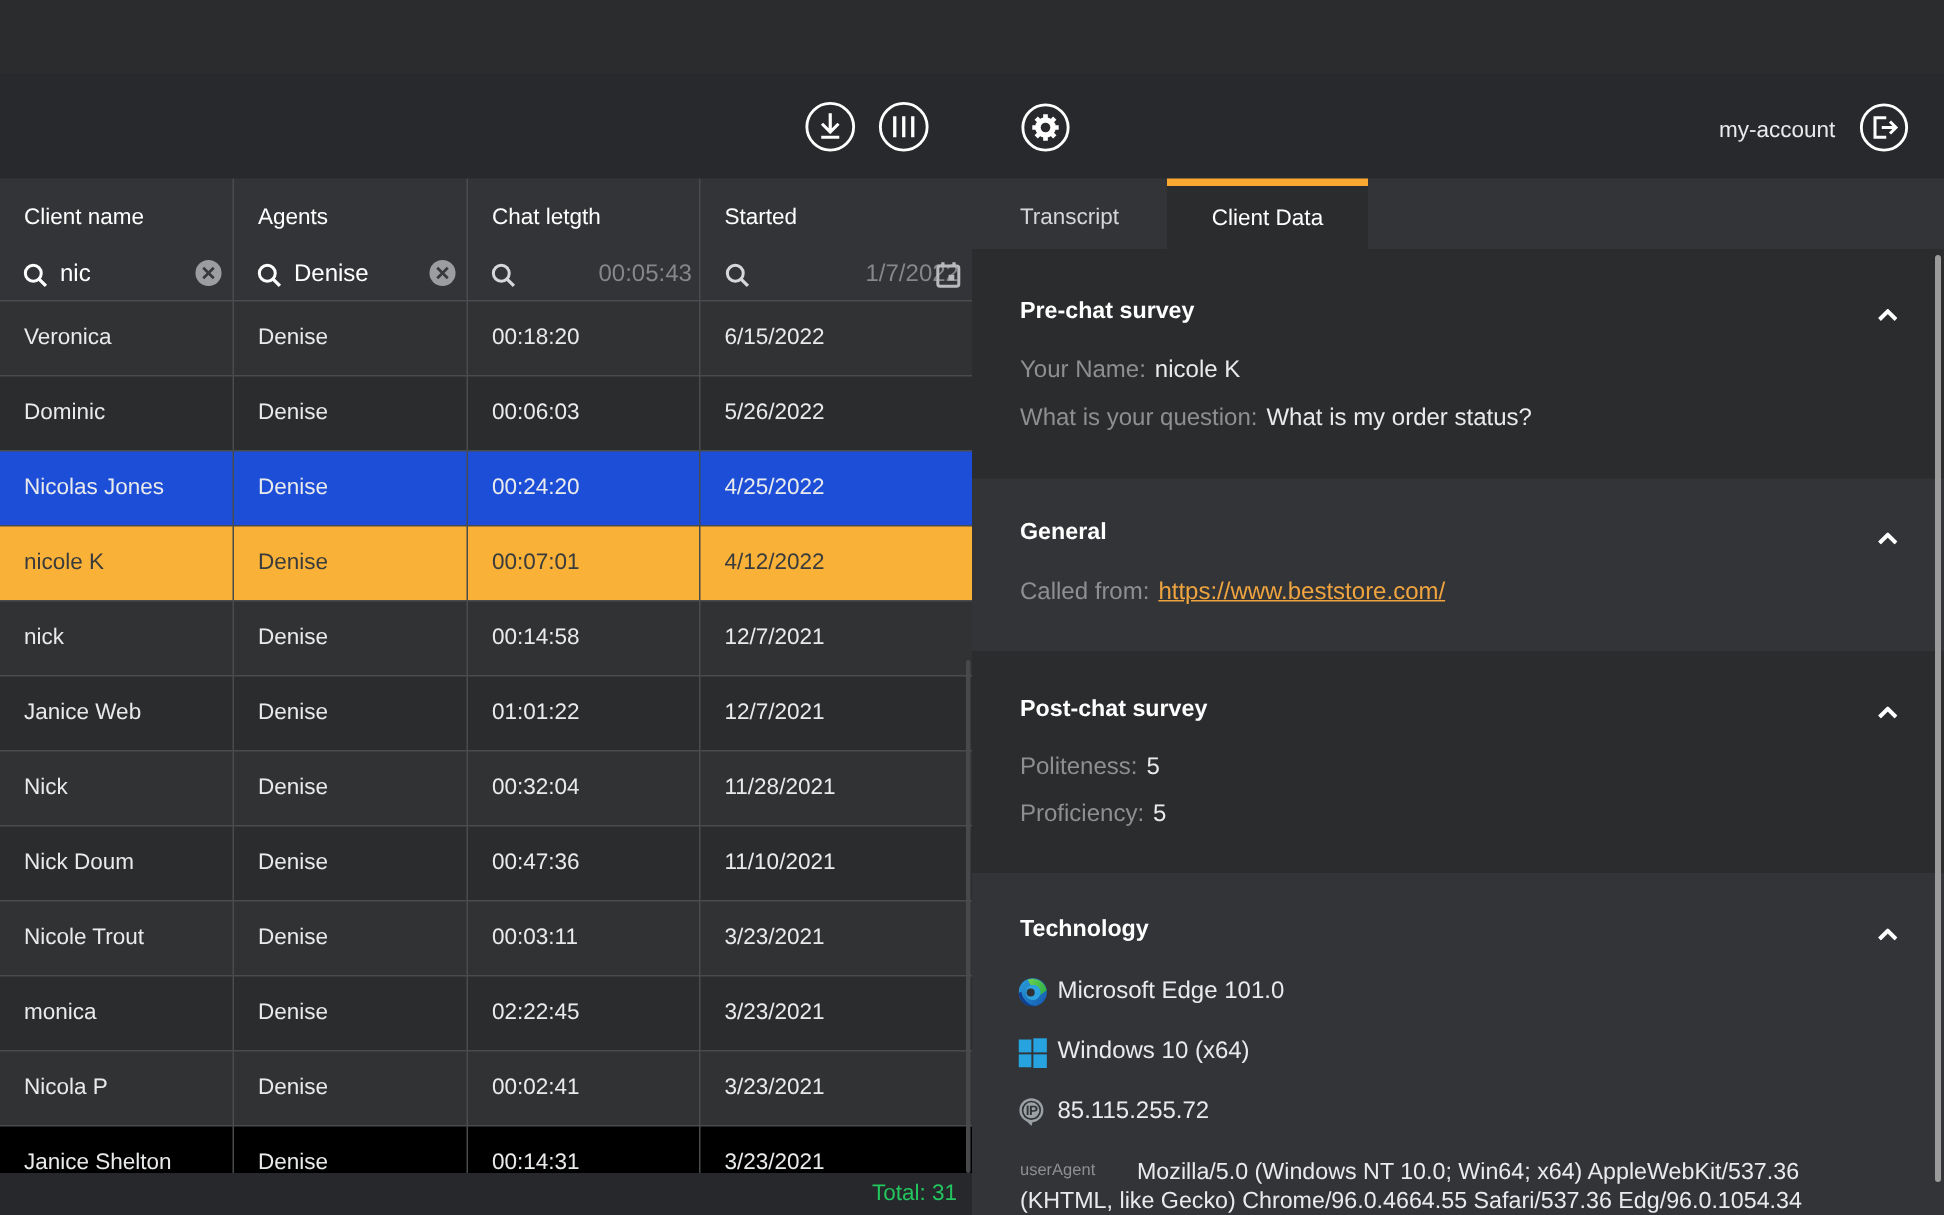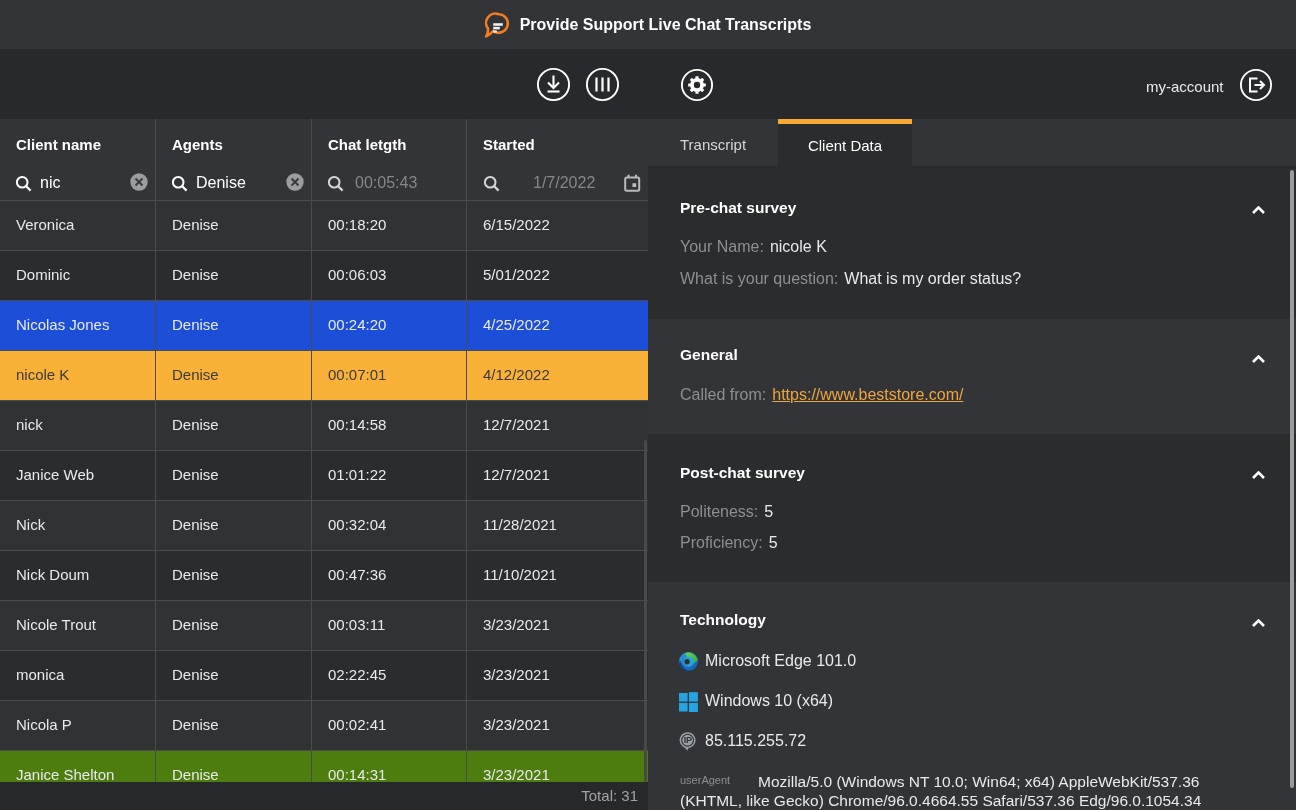--- a/index.html
+++ b/index.html
@@ -11,31 +11,31 @@
   
   #topbar { left:0; top:0; width:1296px; height:49px; background:#323437;
     display:flex; align-items:center; justify-content:center; }
   #topbar .title { color:#ffffff; font-weight:bold; font-size:16px; margin-left:9px; }
 
   
   #toolband { left:0; top:49px; width:1296px; height:70px; background:#28292c; }
 
   
   #lpanel { left:0; top:119px; width:648px; height:691px; background:#323437; overflow:hidden; }
-  .hlabel { position:absolute; top:17px; color:#ffffff; font-weight:bold; font-size:15px; }
+  .hlabel { position:absolute; top:17px; color:#ffffff; font-weight:normal; font-size:15px; }
   .vline { position:absolute; top:0; width:1px; height:663px; background:#494b4d; z-index:6; }
   .ftext { position:absolute; color:#ffffff; font-size:16px; top:55px; }
-  .fplace { position:absolute; color:#85878a; font-size:16px; top:55px; }
+  .fplace { position:absolute; color:#85878a; font-size:16px; top:55px;margin-left:44px; }
   .rows { position:absolute; left:0; top:81px; width:648px; }
   .row { position:relative; width:648px; height:50px; }
   .row .c { position:absolute; top:16px; font-size:15px; color:#e9eaeb; }
   .row.sel .c { color:#3a3b3c; }
   .rsep { position:absolute; left:0; width:648px; height:1px; background:#494b4d; z-index:5; }
   #footer { left:0; top:782px; width:648px; height:28px; background:#27282b;
-    color:#a3a3a3; font-size:15px; text-align:right; line-height:27px; padding-right:10px; }
+    color:#22c55e; font-size:15px; text-align:right; line-height:27px; padding-right:10px; }
 
   
   #rpanel { left:648px; top:119px; width:648px; height:691px; background:#2a2c2d; }
   #tabbar { position:absolute; left:0; top:0; width:648px; height:47px; background:#323437; }
   .tab { position:absolute; top:0; height:47px; font-size:15px; color:#d4d6d7;
     display:flex; align-items:center; justify-content:center; padding-top:3px; }
   .tab.active { background:#2a2c2d; border-top:5px solid #f9a932; color:#ffffff; padding-top:0; }
   .sec { position:absolute; left:0; width:648px; }
   .sec.light { background:#323437; }
   .sec h3 { position:absolute; left:32px; color:#ffffff; font-size:15.5px; font-weight:bold; }
@@ -47,29 +47,20 @@
   
   #sbar { left:1290px; top:170px; width:4px; height:618px; background:#9b9b9b; border-radius:2px; }
   #lsbar { left:644px; top:440px; width:3px; height:342px; background:#47494b; border-radius:2px; }
 </style>
 </head>
 <body>
 <div id="stage">
 
   <div class="abs" id="toolband"></div>
 
-  <div class="abs" id="topbar">
-    <svg width="26" height="30" viewBox="0 0 26 30" style="position:relative;top:2px">
-      <path d="M 13.6 3.2 A 9.3 9.3 0 1 1 8.0 20.0 C 6.2 22.4 4.0 24.2 1.2 25.4 C 2.6 22.8 3.2 20.4 3.0 17.6 A 9.3 9.3 0 0 1 13.6 3.2" fill="none" stroke="#f47e20" stroke-width="2.6" stroke-linejoin="round" transform="translate(0,-1)"></path>
-      <rect x="8.2" y="11.2" width="9.6" height="2.6" fill="#eef0f4"></rect>
-      <rect x="8.2" y="14.8" width="6.6" height="2.6" fill="#eef0f4"></rect>
-      <rect x="8.2" y="18.4" width="3.6" height="2.2" fill="#eef0f4"></rect>
-    </svg>
-    <span class="title">Provide Support Live Chat Transcripts</span>
-  </div>
 
   <svg class="abs" style="left:536px;top:67px" width="35" height="35" viewBox="0 0 35 35">
     <circle cx="17.5" cy="17.5" r="15.6" fill="none" stroke="#ffffff" stroke-width="1.9"></circle>
     <path d="M17.5 8.5 V 19.5 M12 15.5 L17.5 21 L23 15.5" fill="none" stroke="#ffffff" stroke-width="2.1"></path>
     <path d="M11.5 24.5 H 23.5" stroke="#ffffff" stroke-width="2.1"></path>
   </svg>
   <svg class="abs" style="left:585px;top:67px" width="35" height="35" viewBox="0 0 35 35">
     <circle cx="17.5" cy="17.5" r="15.6" fill="none" stroke="#ffffff" stroke-width="1.9"></circle>
     <path d="M11.5 10.5 V 24.5 M17.5 10.5 V 24.5 M23.5 10.5 V 24.5" stroke="#ffffff" stroke-width="2.2"></path>
   </svg>
@@ -143,21 +134,21 @@
       <div class="row" style="background:#303234">
         <div class="c" style="left:16px">Veronica</div>
           <div class="c" style="left:172px">Denise</div>
         <div class="c" style="left:328px">00:18:20</div>
           <div class="c" style="left:483px">6/15/2022</div>
       </div>
       <div class="row" style="background:#2a2c2e">
         <div class="c" style="left:16px">Dominic</div>
           <div class="c" style="left:172px">Denise</div>
         <div class="c" style="left:328px">00:06:03</div>
-          <div class="c" style="left:483px">5/01/2022</div>
+          <div class="c" style="left:483px">5/26/2022</div>
       </div>
       <div class="row" style="background:#1d4ed8">
         <div class="c" style="left:16px">Nicolas Jones</div>
           <div class="c" style="left:172px">Denise</div>
         <div class="c" style="left:328px">00:24:20</div>
           <div class="c" style="left:483px">4/25/2022</div>
       </div>
       <div class="row sel" style="background:#f9b237">
         <div class="c" style="left:16px">nicole K</div>
           <div class="c" style="left:172px">Denise</div>
@@ -199,21 +190,21 @@
           <div class="c" style="left:172px">Denise</div>
         <div class="c" style="left:328px">02:22:45</div>
           <div class="c" style="left:483px">3/23/2021</div>
       </div>
       <div class="row" style="background:#303234">
         <div class="c" style="left:16px">Nicola P</div>
           <div class="c" style="left:172px">Denise</div>
         <div class="c" style="left:328px">00:02:41</div>
           <div class="c" style="left:483px">3/23/2021</div>
       </div>
-      <div class="row" style="background:#4d7c0f">
+      <div class="row" style="background:#000000">
         <div class="c" style="left:16px">Janice Shelton</div>
           <div class="c" style="left:172px">Denise</div>
         <div class="c" style="left:328px">00:14:31</div>
           <div class="c" style="left:483px">3/23/2021</div>
       </div>
     </div>
     <div class="rsep" style="top:81px"></div>
     <div class="rsep" style="top:131px"></div>
     <div class="rsep" style="top:181px"></div>
     <div class="rsep" style="top:231px"></div>

